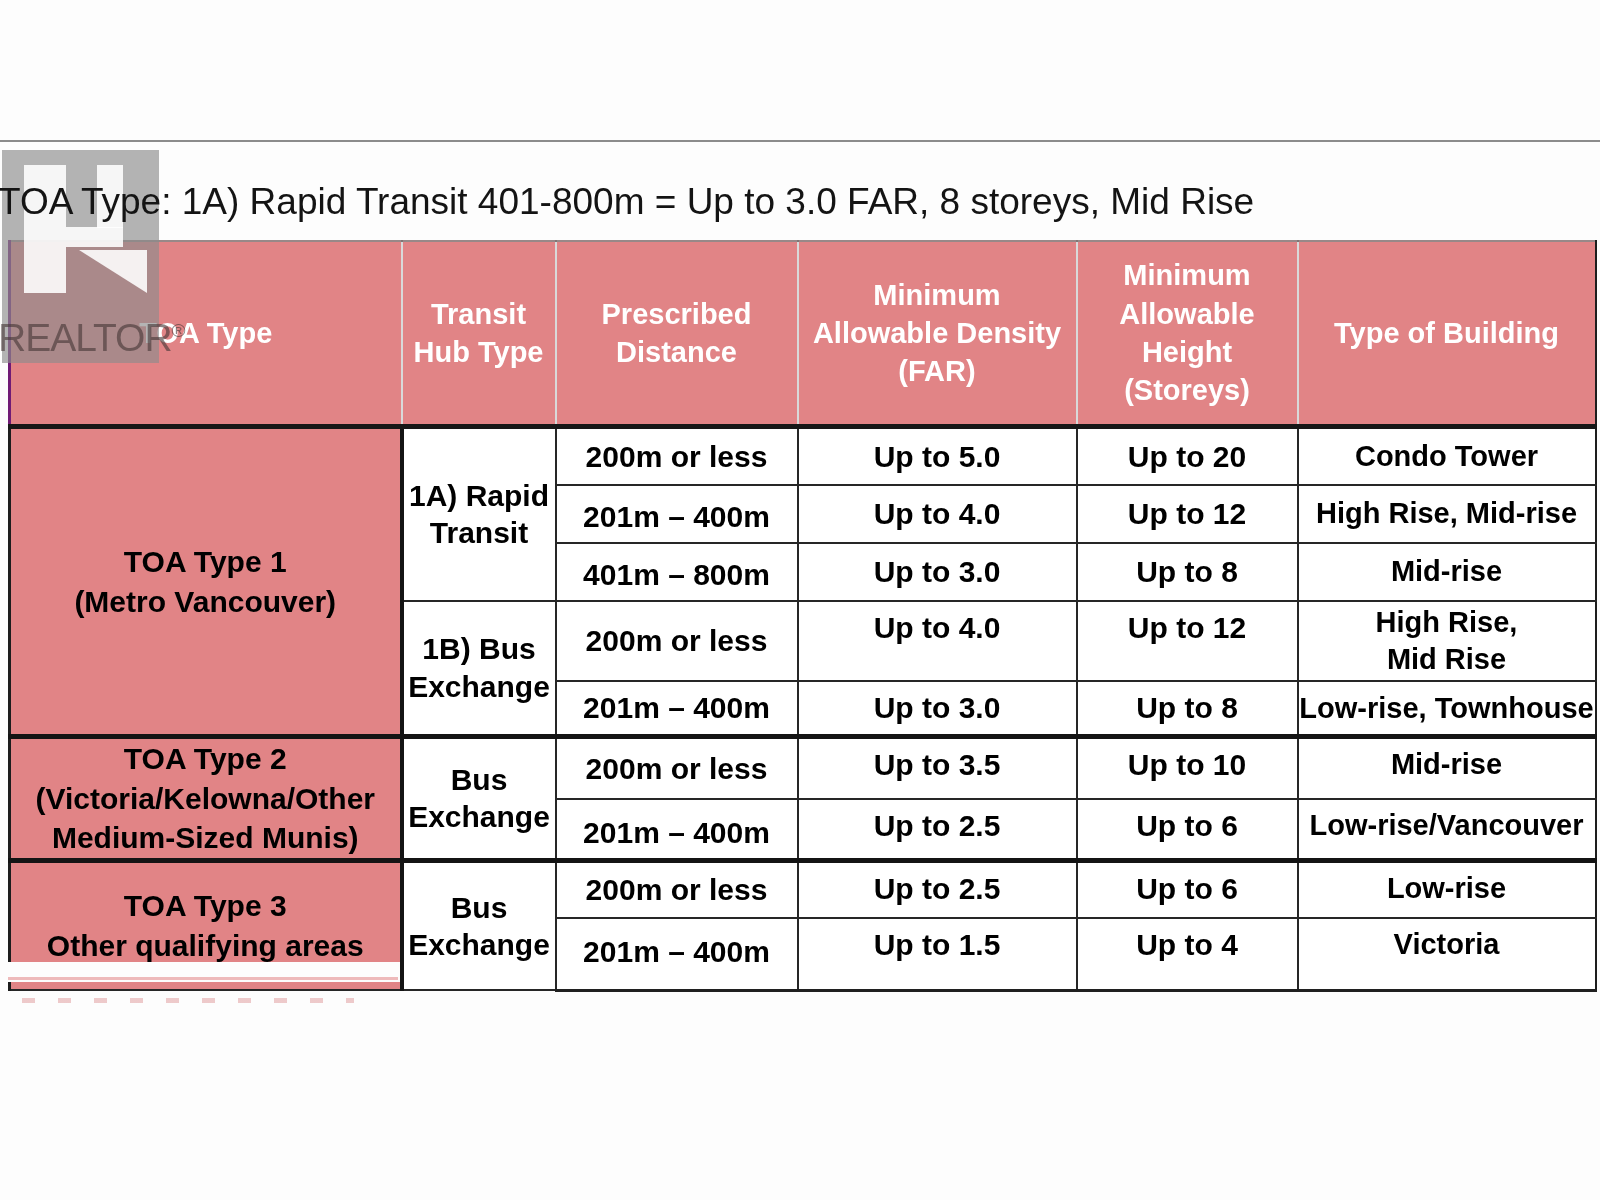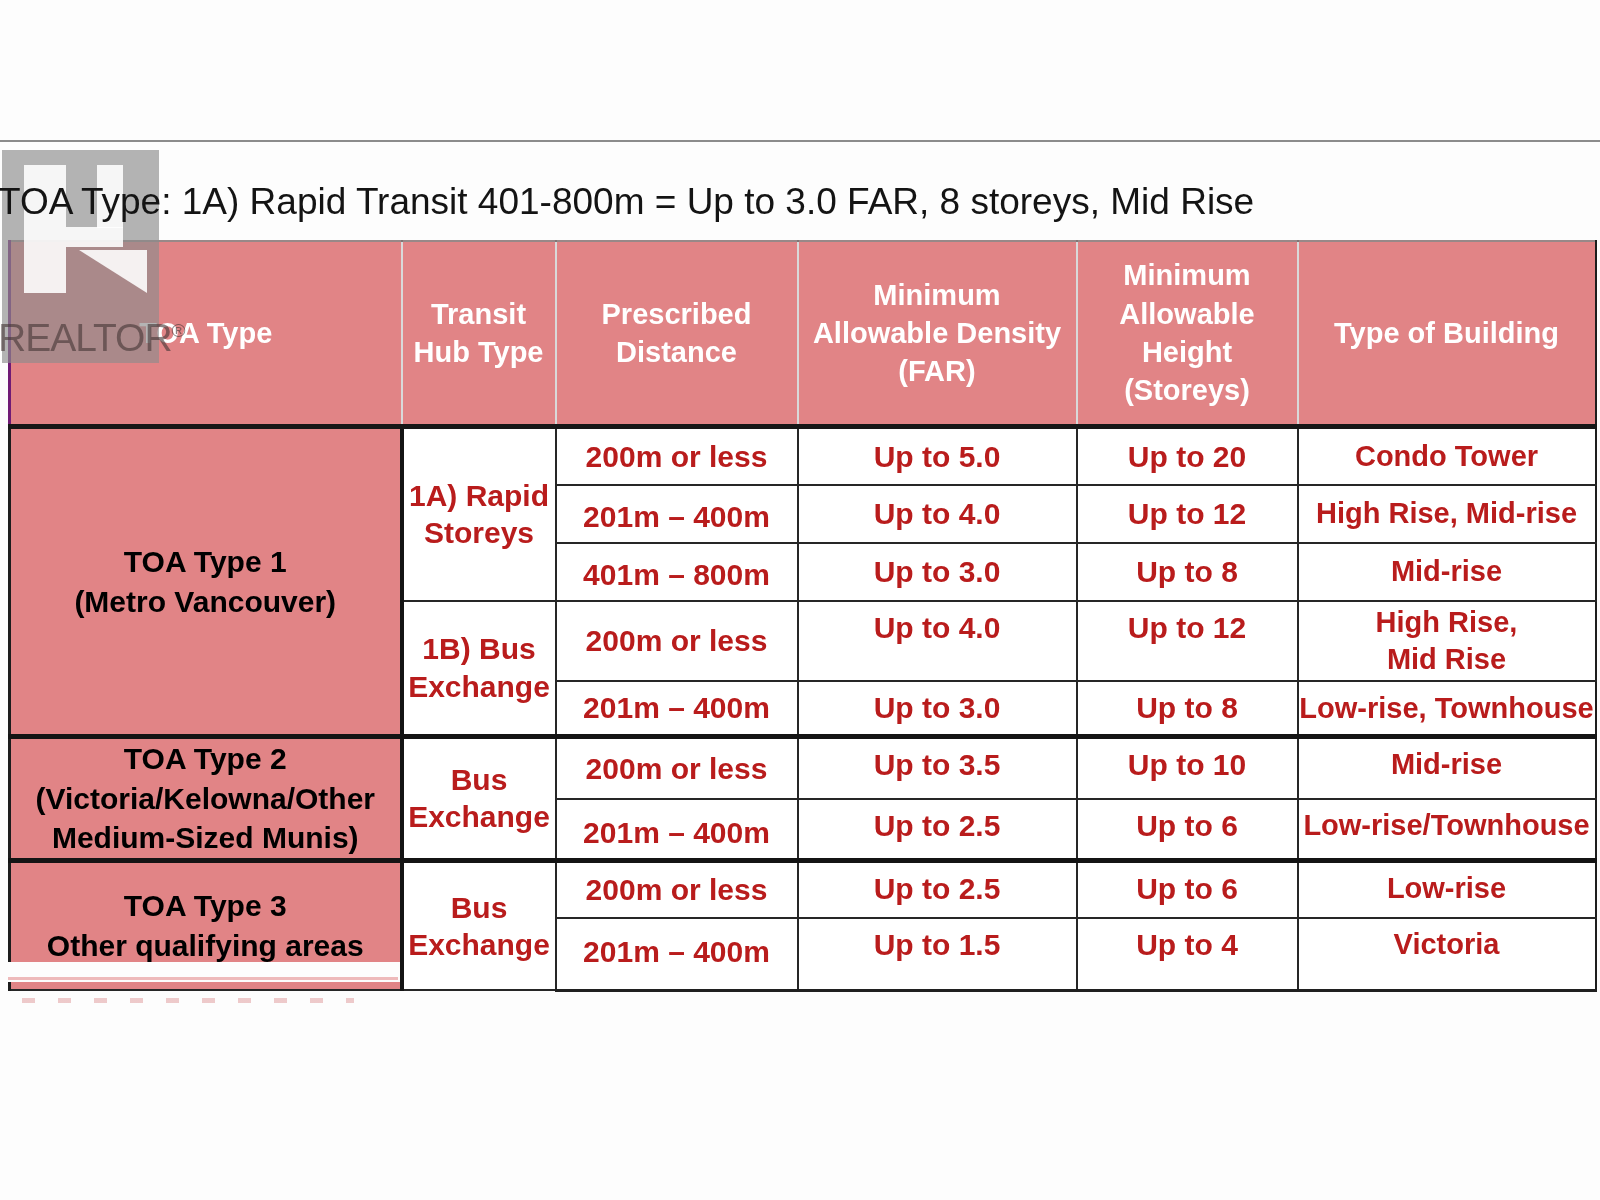--- a/index.html
+++ b/index.html
@@ -49,21 +49,21 @@
     background:#e18486;color:#fff;font-weight:700;font-size:29px;line-height:1.32;
     border-left:2px solid rgba(0,0,0,0.14);border-right:2px solid rgba(0,0,0,0.14);
     border-top:2px solid rgba(70,40,40,0.55);
     border-bottom:5px solid #171717;
     height:182px;
   }
   .toa thead th:first-child{border-left:3px solid #701a75;}
   .toa thead th:last-child{border-right:2px solid #1d1d1d;}
   .toa td{
     border:2px solid #262626;
-    background:#fff;color:#b91c1c;font-weight:700;font-size:30px;line-height:1.25;
+    background:#fff;color:#000000;font-weight:700;font-size:30px;line-height:1.25;
   }
   td.toa-cell{
     background:#e18486;color:#000000;font-size:30px;line-height:1.32;
     border-left:3px solid #1d1d1d;border-right:4px solid #141414;
   }
   td.bcell{font-size:29px;}
   td.last-col{border-right:2px solid #1d1d1d;}
   .pre{white-space:pre-line;}
   
   .r1{height:58px;} .r2{height:58px;} .r3{height:58px;}
@@ -136,21 +136,21 @@
 Height
 (Storeys)</th>
       <th class="pre">Type of Building</th>
     </tr>
   </thead>
   <tbody>
     <tr class="r1">
       <td class="toa-cell pre" rowspan="5">TOA Type 1
 (Metro Vancouver)</td>
       <td class="pre" rowspan="3">1A) Rapid
-Storeys</td>
+Transit</td>
       <td>200m or less</td>
       <td>Up to 5.0</td>
       <td>Up to 20</td>
       <td class="bcell last-col">Condo Tower</td>
     </tr>
     <tr class="r2">
       <td class="dist-low">201m – 400m</td>
       <td>Up to 4.0</td>
       <td>Up to 12</td>
       <td class="bcell last-col">High Rise, Mid-rise</td>
@@ -184,21 +184,21 @@
 Exchange</td>
       <td>200m or less</td>
       <td class="num-top">Up to 3.5</td>
       <td class="num-top">Up to 10</td>
       <td class="bcell last-col num-top">Mid-rise</td>
     </tr>
     <tr class="r7">
       <td class="dist-low">201m – 400m</td>
       <td class="num-top">Up to 2.5</td>
       <td class="num-top">Up to 6</td>
-      <td class="bcell last-col num-top">Low-rise/Townhouse</td>
+      <td class="bcell last-col num-top">Low-rise/Vancouver</td>
     </tr>
     <tr class="r8 grp">
       <td class="toa-cell pre" rowspan="2">TOA Type 3
 Other qualifying areas</td>
       <td class="pre" rowspan="2">Bus
 Exchange</td>
       <td>200m or less</td>
       <td class="num-top">Up to 2.5</td>
       <td class="num-top">Up to 6</td>
       <td class="bcell last-col num-top">Low-rise</td>

